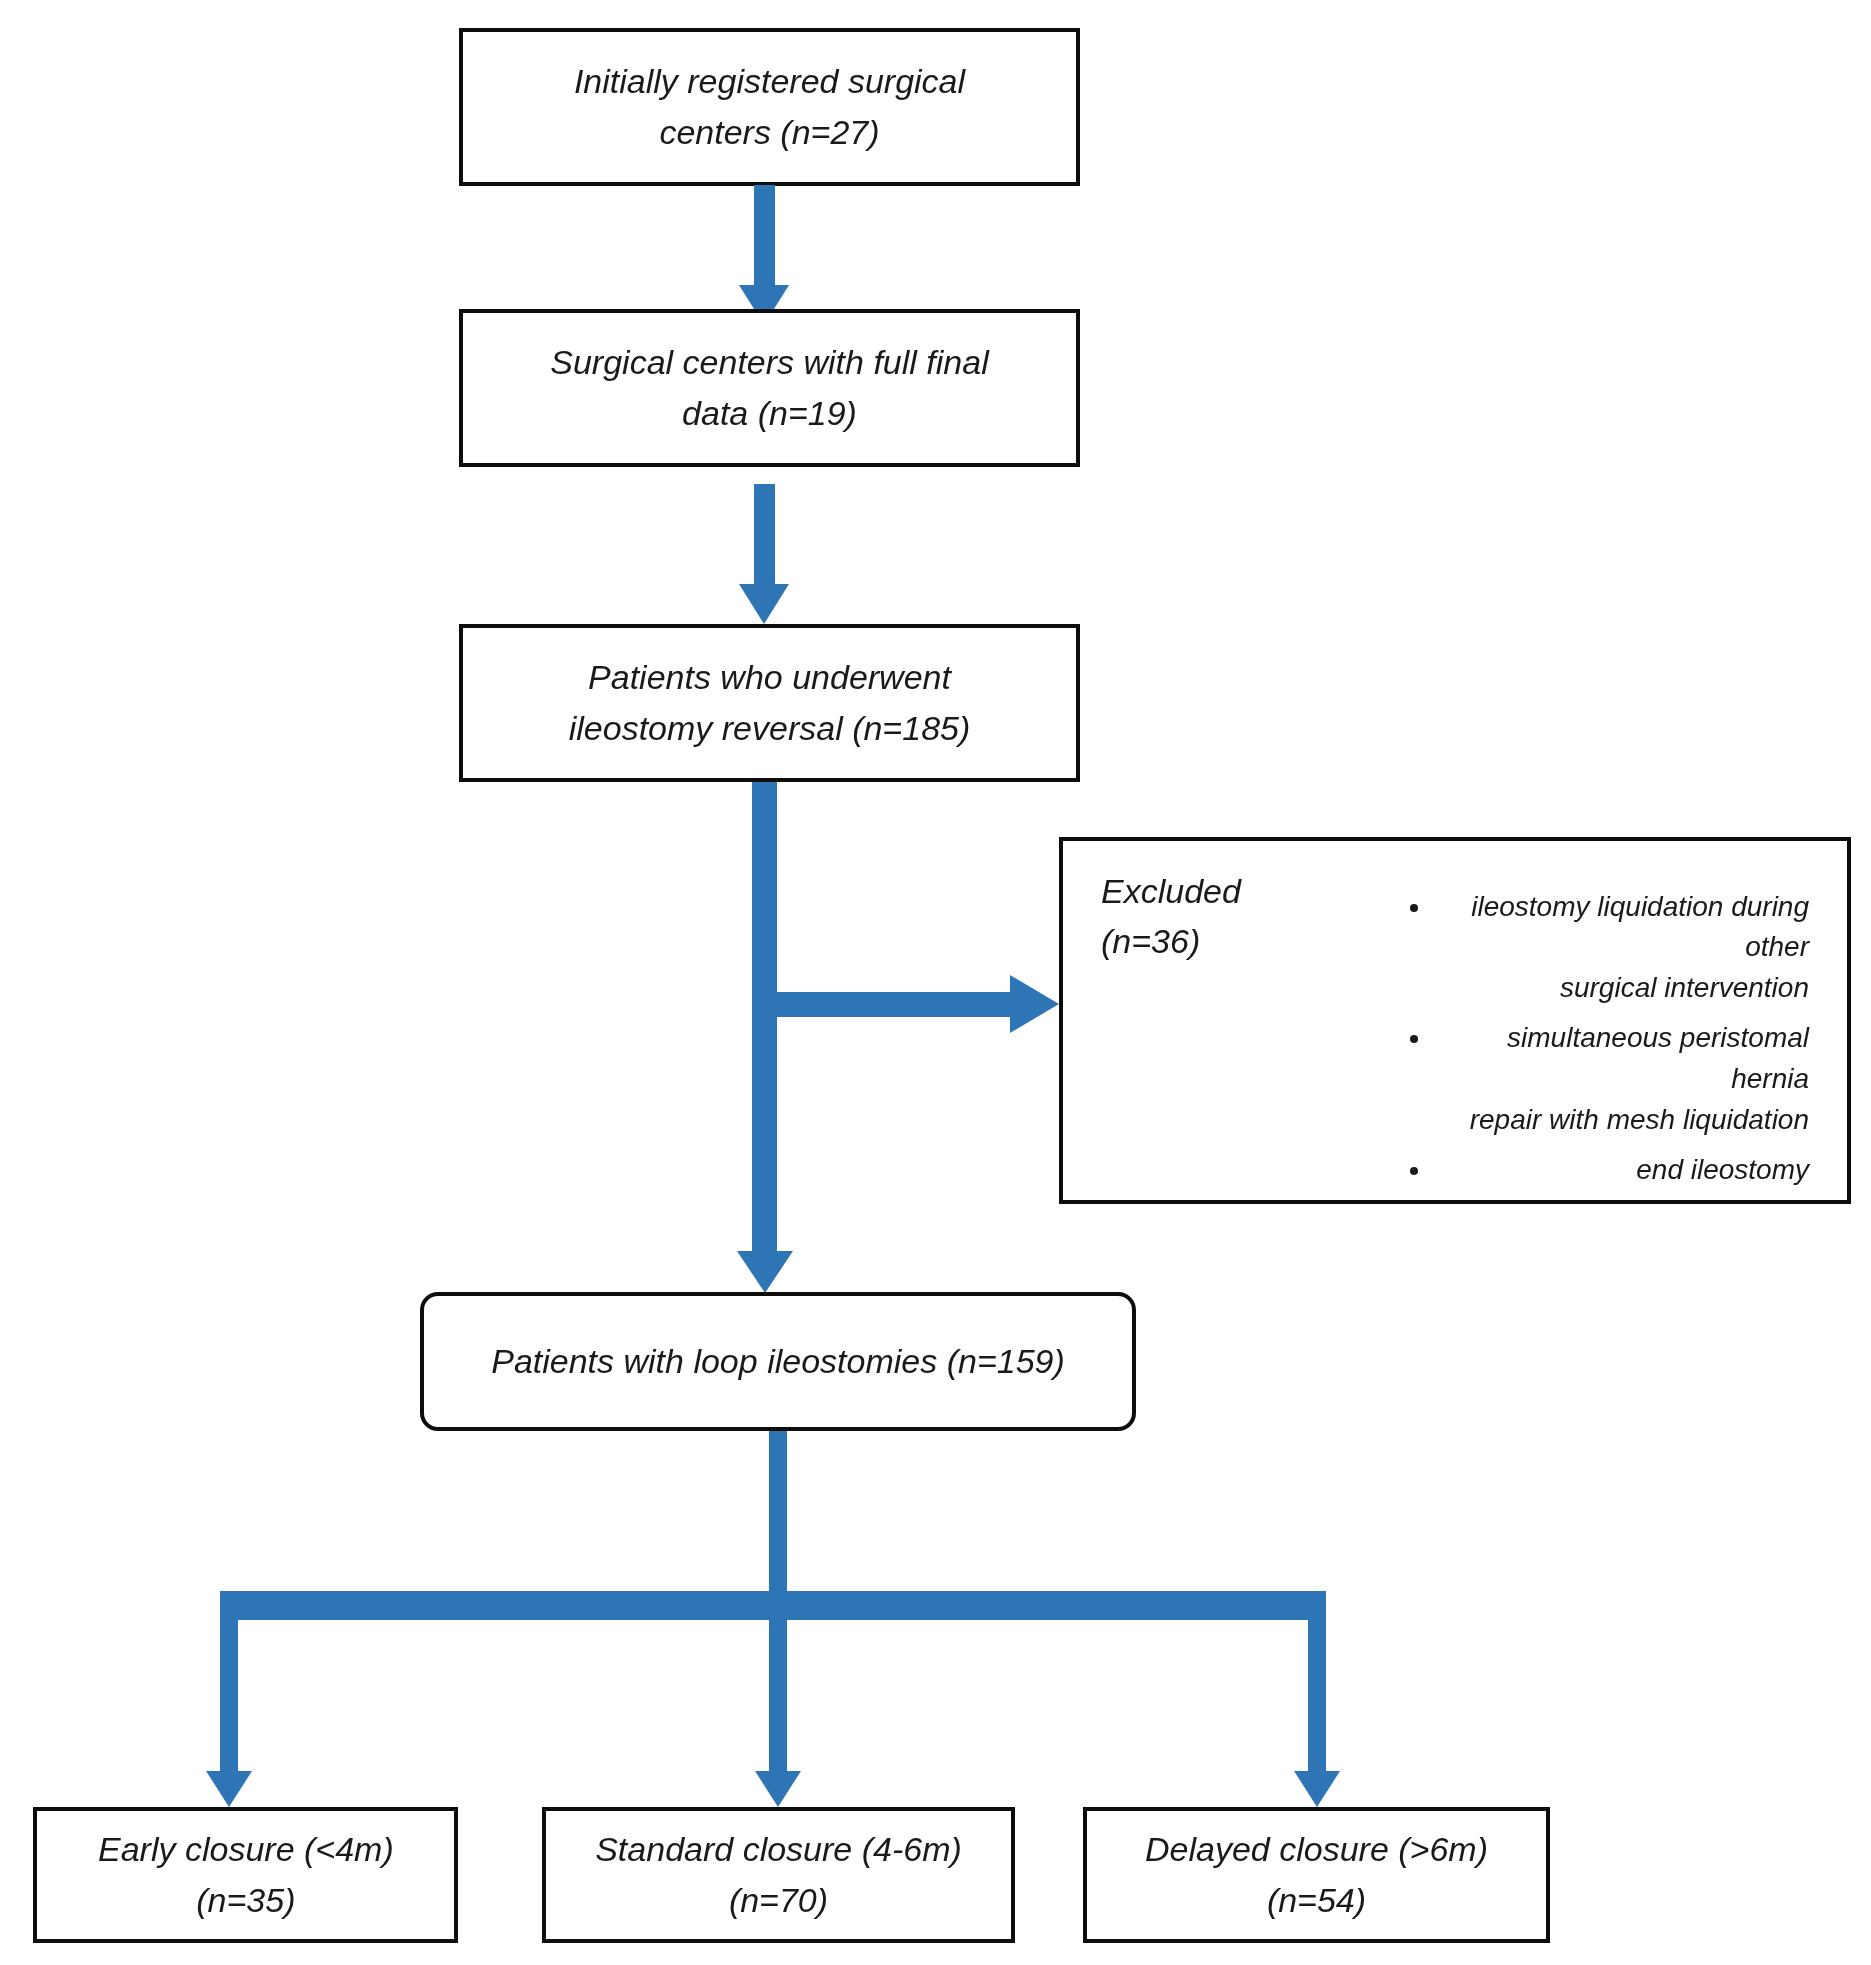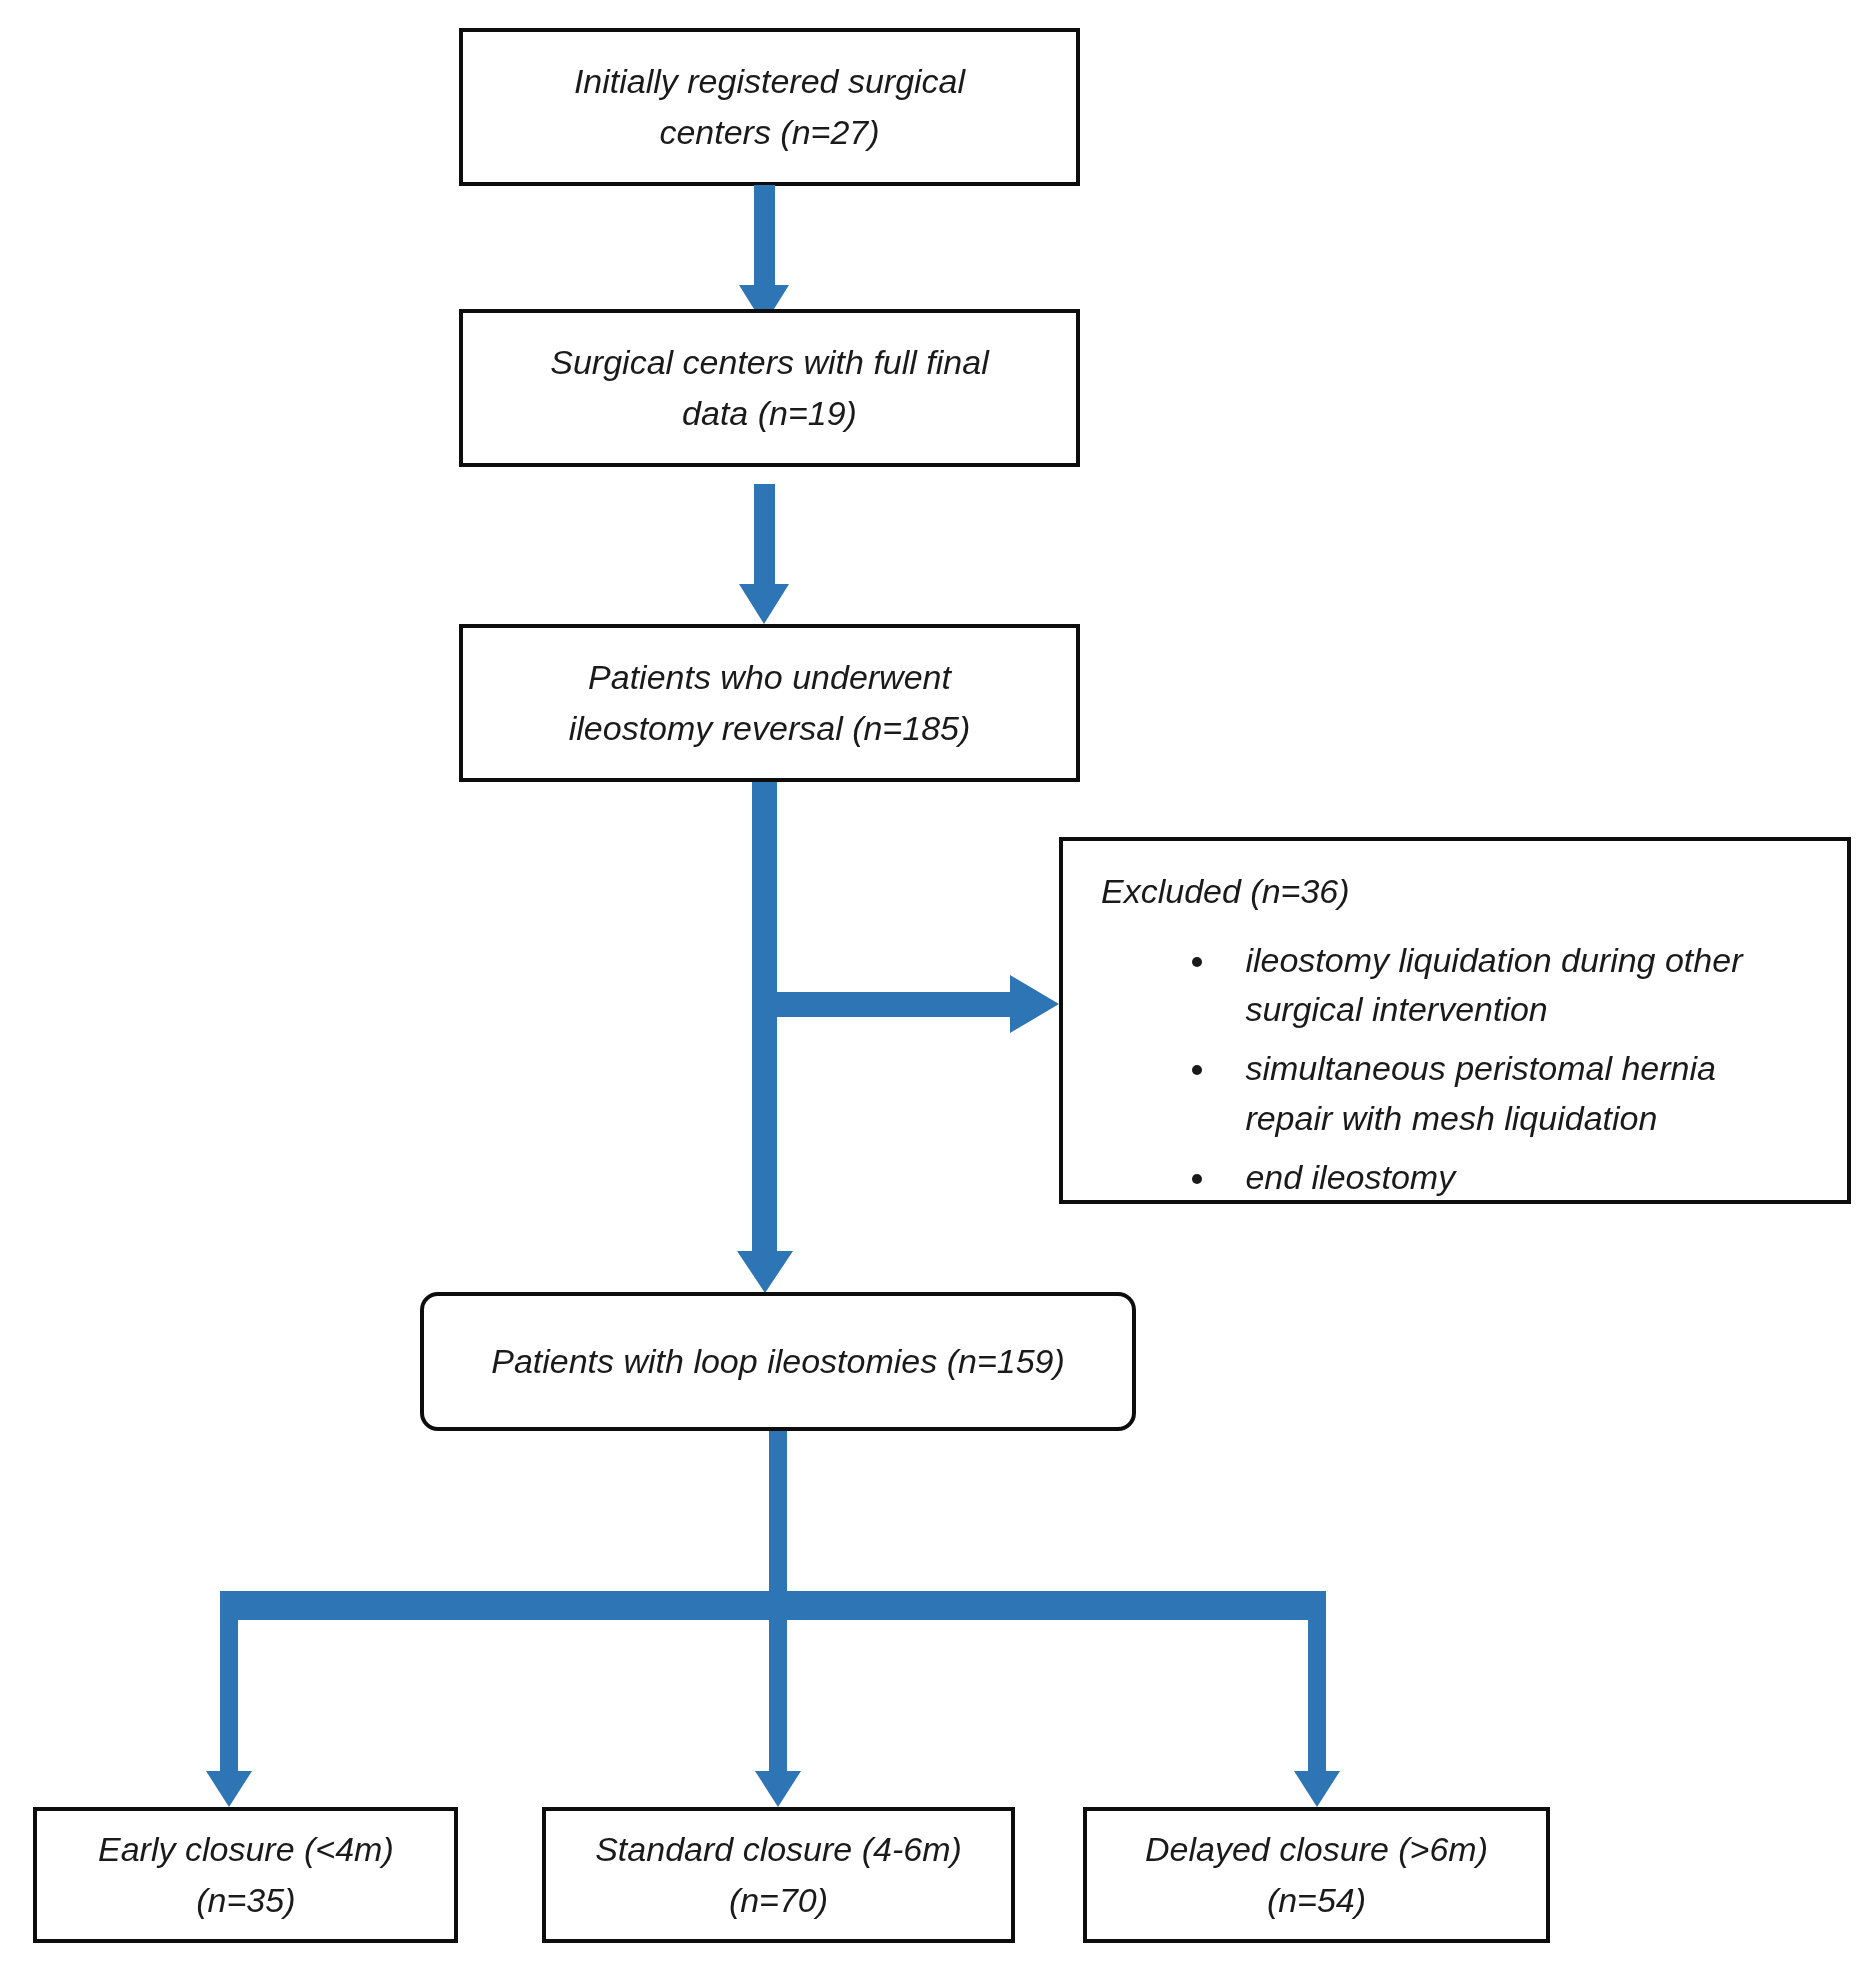--- a/index.html
+++ b/index.html
@@ -21,43 +21,44 @@
     border: 4.2px solid #0d0d0d;
     display: flex;
     align-items: center;
     justify-content: center;
     text-align: center;
     font-size: 34px;
     line-height: 1.5;
     white-space: pre-line;
   }
   .node--excluded {
-    flex-direction: column;
+    flex-direction: row;
     align-items: flex-start;
     justify-content: flex-start;
     text-align: left;
     padding: 26.4px 38px;
     white-space: normal;
   }
   .excluded-title {
     font-size: 34px;
     line-height: 1.45;
     white-space: pre-line;
   }
   .excluded-list {
     margin: 19.5px 0 0 0;
     padding-left: 118px;
     list-style: disc;
   }
   .excluded-list li {
-    font-size: 34px;
+    font-size: 28px;
     line-height: 1.45;
     padding-left: 26.4px;
     margin-bottom: 9.7px;
     white-space: pre-line;
+    text-align: right;
   }
   .stem { position: absolute; background: var(--accent); }
   .head-down {
     position: absolute; width: 0; height: 0;
     border-left: 25px solid transparent;
     border-right: 25px solid transparent;
     border-top: 40px solid var(--accent);
   }
   .head-down--small {
     border-left-width: 23px;

